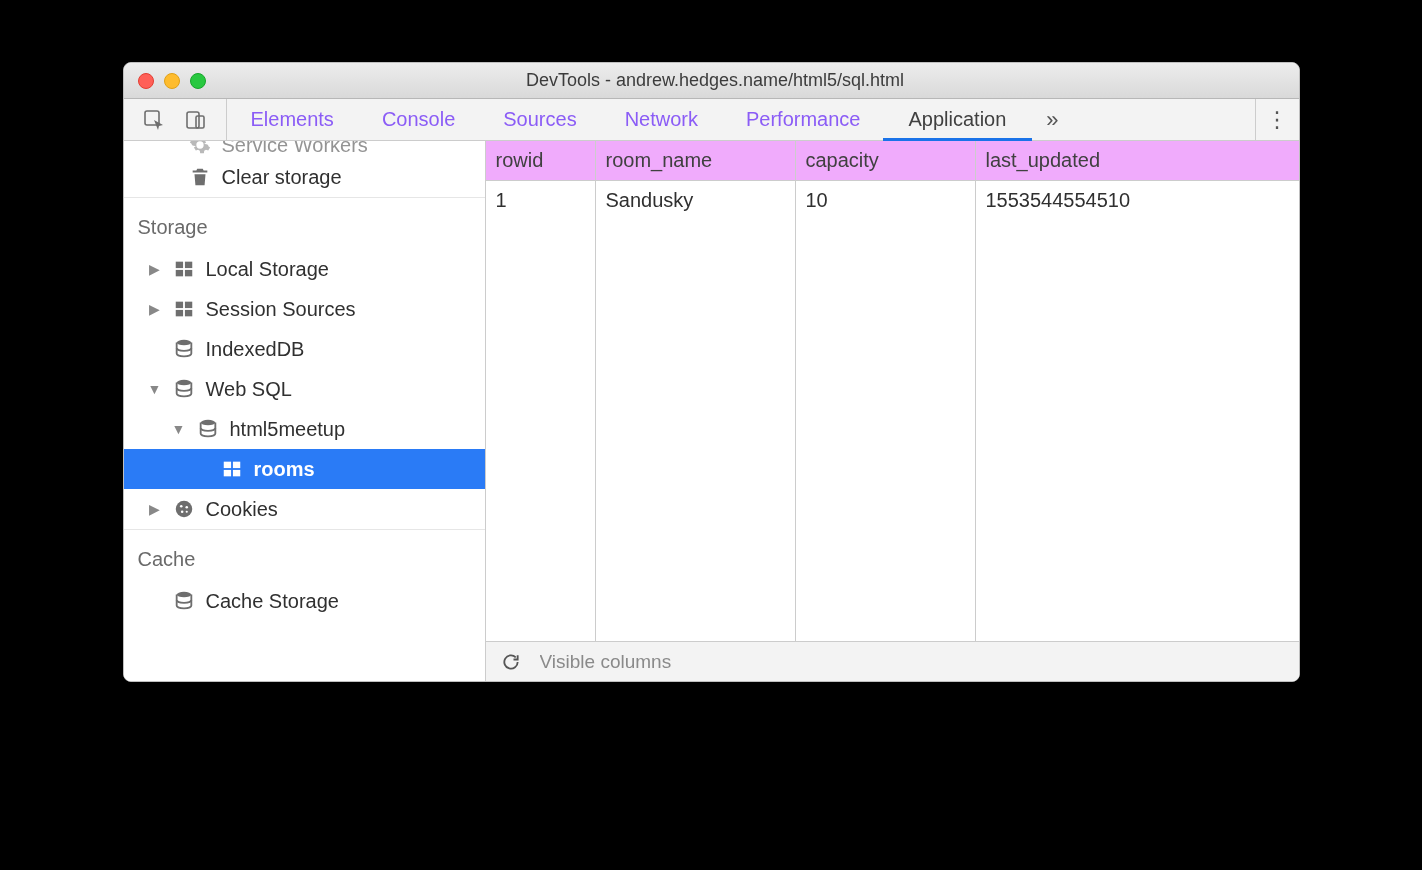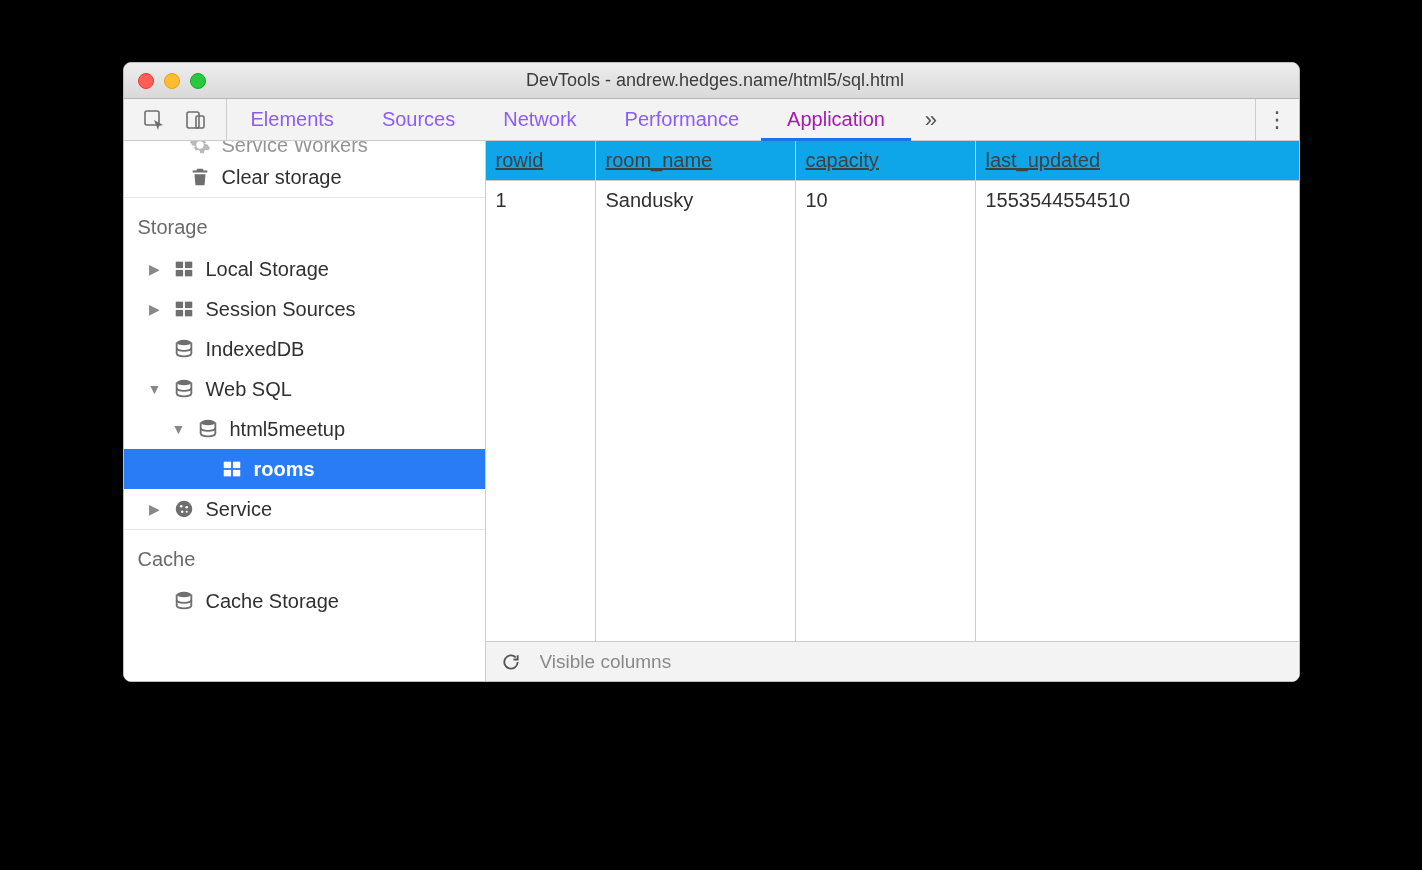--- a/index.html
+++ b/index.html
@@ -55,21 +55,21 @@
     padding: 0 18px;
     border-right: 1px solid #ccc;
   }
   .tab {
     display:flex; align-items:center;
     padding: 0 24px;
     color:#8b5cf6; font-size:20px;
     cursor:pointer;
     position:relative;
   }
-  .tab.active { color:#a21caf; }
+  .tab.active { color:#404040; }
   .tab.active::after {
     content:""; position:absolute; left:-2px; right:-2px; bottom:-1px;
     height:3px; background:#1a73e8;
   }
   .tabs .spacer { flex:1; }
   .tabs .more, .tabs .menu {
     display:flex; align-items:center; justify-content:center;
     width: 44px; color:#555; font-size:22px; cursor:pointer;
   }
   .tabs .menu { border-left:1px solid #ccc; }
@@ -119,21 +119,21 @@
     display:flex; flex-direction:column;
     overflow:hidden;
   }
   .gcell {
     border-right:1px solid #ccc;
     border-bottom:1px solid #ccc;
     padding: 8px 10px;
     white-space:nowrap; overflow:hidden; text-overflow:ellipsis;
     color:#303030;
   }
-  .gcell.header { background:#0ea5e9; font-weight:400; color:#404040;text-decoration:underline;}
+  .gcell.header { background:#f0abfc; font-weight:400; color:#404040;}
   .gcell:last-col { border-right:none; }
   .vline {
     border-right:1px solid #ccc;
   }
   .footer {
     height:40px;
     border-top:1px solid #ccc;
     display:flex; align-items:center;
     background:#f3f3f3;
   }
@@ -178,20 +178,23 @@
         <svg viewBox="0 0 24 24" width="24" height="24" fill="none" stroke="#6e6e6e" stroke-width="1.6">
           <rect x="3" y="4" width="12" height="16" rx="2"></rect>
           <rect x="12" y="8" width="8" height="12" rx="1.5"></rect>
         </svg>
       </span>
     </div>
     <div class="tab">
         <span>Elements</span>
       </div>
     <div class="tab">
+        <span>Console</span>
+      </div>
+    <div class="tab">
         <span>Sources</span>
       </div>
     <div class="tab">
         <span>Network</span>
       </div>
     <div class="tab">
         <span>Performance</span>
       </div>
     <div class="tab active">
         <span>Application</span>
@@ -304,21 +307,21 @@
           <span class="arrow">▶</span>
           <span class="glyph">
             <svg viewBox="0 0 24 24" fill="#6e6e6e">
                 <circle cx="12" cy="12" r="9"></circle>
                 <circle cx="9" cy="9" r="1.4" fill="#fff"></circle>
                 <circle cx="15" cy="10" r="1.4" fill="#fff"></circle>
                 <circle cx="10" cy="15" r="1.4" fill="#fff"></circle>
                 <circle cx="15" cy="15" r="1.2" fill="#fff"></circle>
               </svg>
           </span>
-          <span class="label">Service</span>
+          <span class="label">Cookies</span>
         </div>
 
         <div class="section-header">Cache</div>
 
         <div class="tree-item indent-1">
           <span class="arrow"></span>
           <span class="glyph">
             <svg viewBox="0 0 24 24" fill="#6e6e6e">
                 <ellipse cx="12" cy="5" rx="8" ry="3"></ellipse>
                 <path d="M4 5v6c0 1.7 3.6 3 8 3s8-1.3 8-3V5" fill="none" stroke="#6e6e6e" stroke-width="2"></path>

